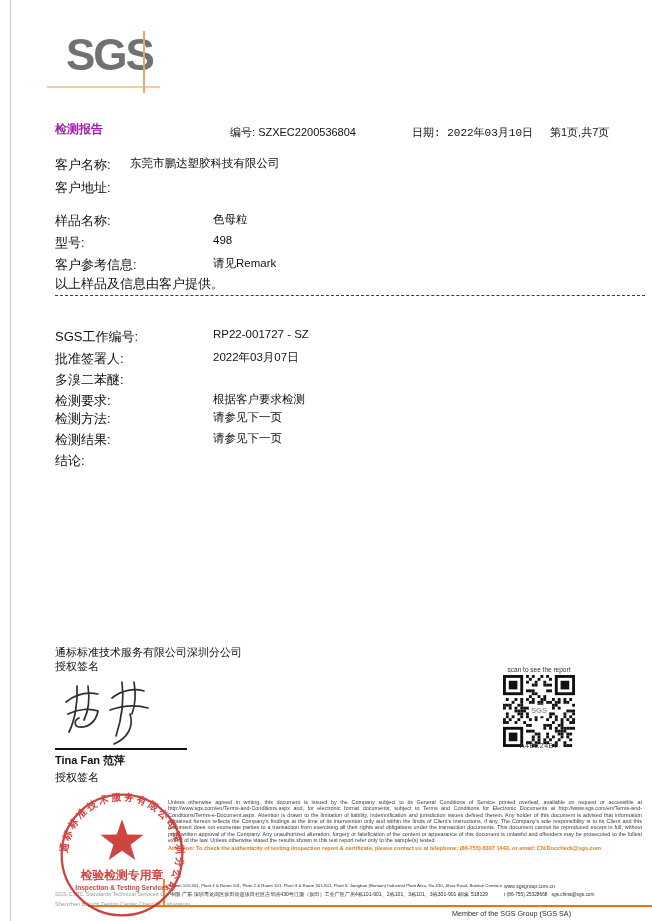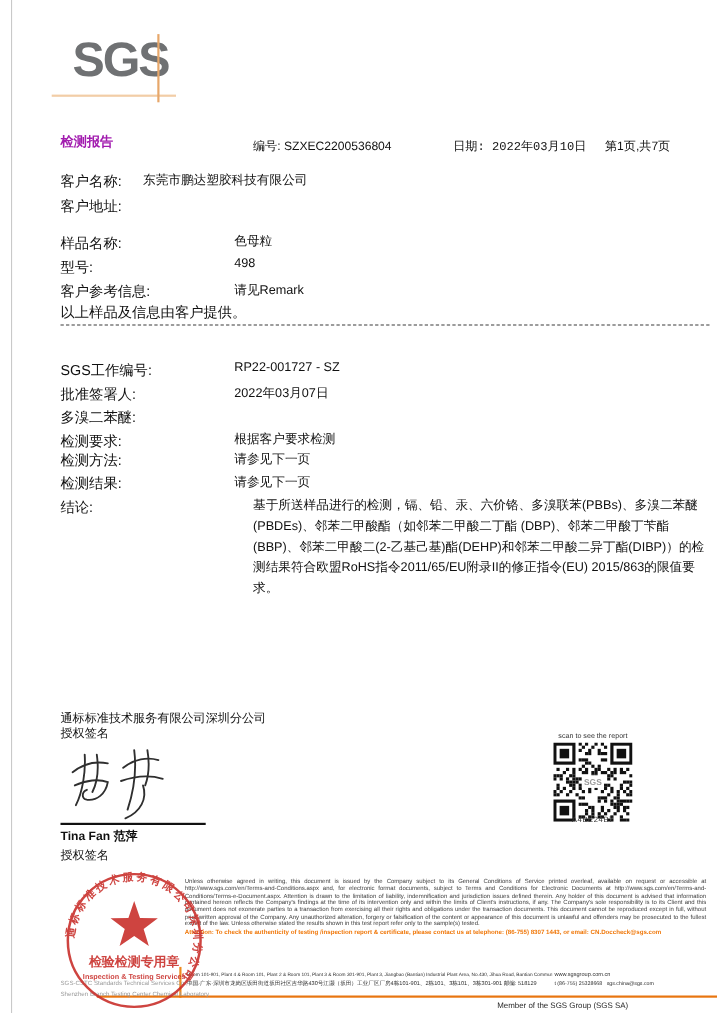--- a/index.html
+++ b/index.html
@@ -106,21 +106,20 @@
   <div class="val v230" style="top:350px">2022年03月07日</div>
   <div class="lbl" style="top:371px">多溴二苯醚:</div>
   <div class="lbl" style="top:392px">检测要求:</div>
   <div class="val v230" style="top:392px">根据客户要求检测</div>
   <div class="lbl" style="top:410px">检测方法:</div>
   <div class="val v230" style="top:410px">请参见下一页</div>
   <div class="lbl" style="top:431px">检测结果:</div>
   <div class="val v230" style="top:431px">请参见下一页</div>
 
   <div class="lbl" style="top:452px">结论:</div>
-  <div class="conclusion">基于所送样品进行的检测，镉、铅、汞、六价铬、多溴联苯(PBBs)、多溴二苯醚(PBDEs)、邻苯二甲酸酯（如邻苯二甲酸二丁酯 (DBP)、邻苯二甲酸丁苄酯(BBP)、邻苯二甲酸二(2-乙基己基)酯(DEHP)和邻苯二甲酸二异丁酯(DIBP)）的检测结果符合欧盟RoHS指令2011/65/EU附录II的修正指令(EU) 2015/863的限值要求。</div>
 
   <div class="company-line" style="top:645px">通标标准技术服务有限公司深圳分公司</div>
   <div class="company-line" style="top:659px">授权签名</div>
 
   <svg class="sig-svg" width="118" height="70" viewBox="0 0 118 70">
     <g fill="none" stroke="#2f2f2f" stroke-width="1.7" stroke-linecap="round">
       <path d="M6,26 C16,18 28,16 38,18"></path>
       <path d="M17,10 C18,26 15,44 9,56"></path>
       <path d="M28,10 C30,24 28,36 24,44"></path>
       <path d="M8,38 C18,33 30,32 38,35 C36,46 28,52 19,51 C14,50 14,44 19,42"></path>

